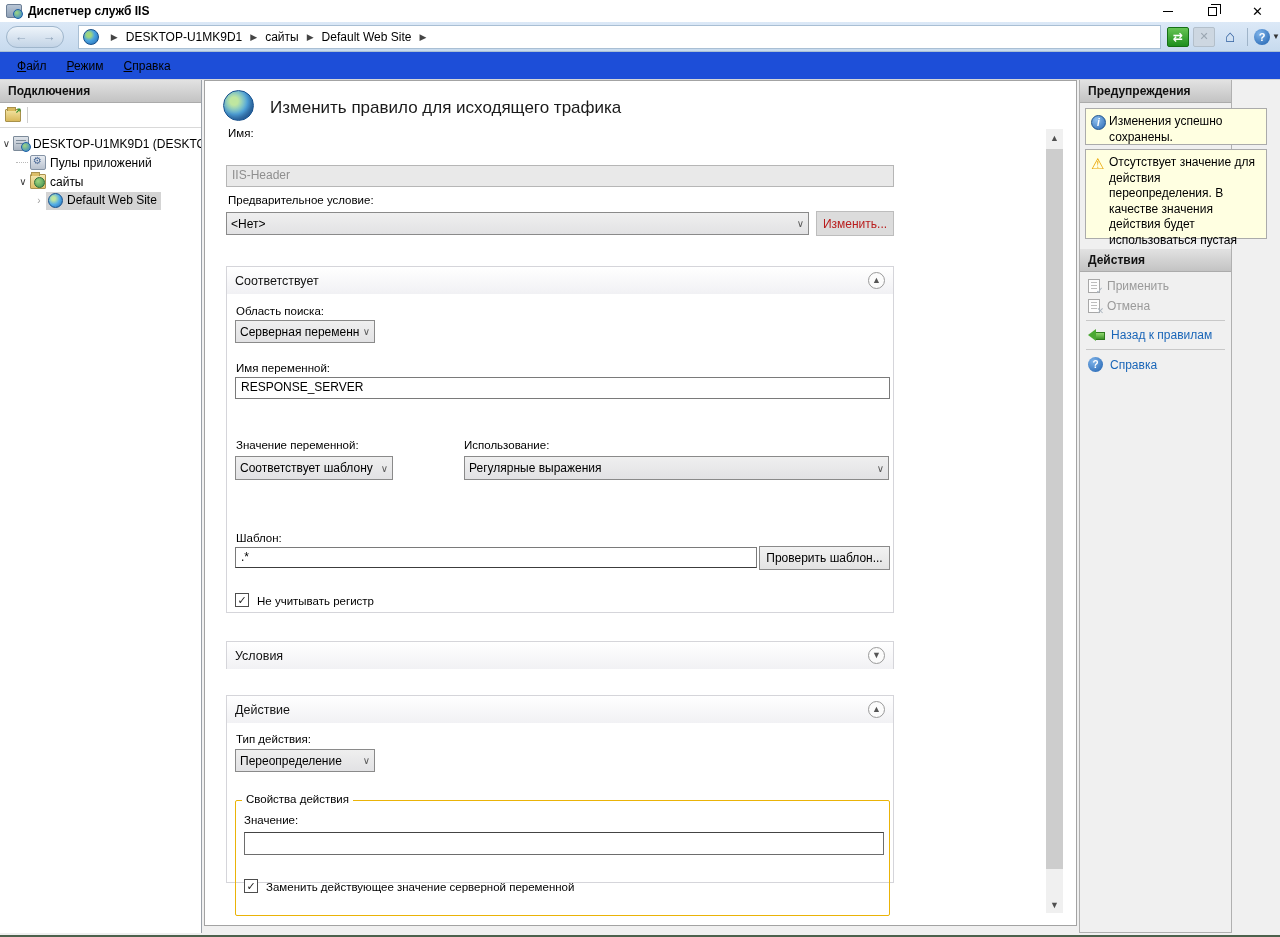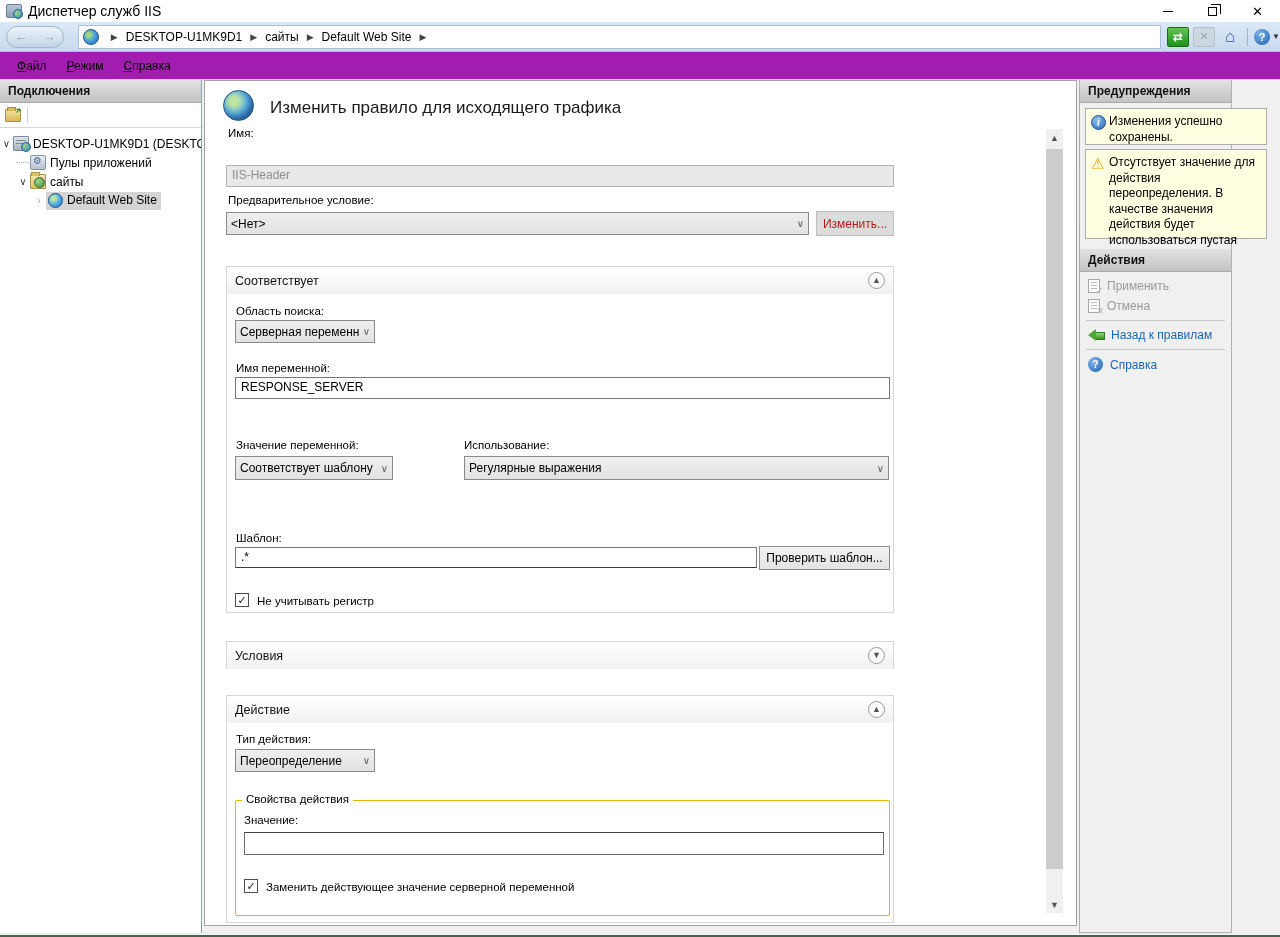--- a/index.html
+++ b/index.html
@@ -4,21 +4,21 @@
 <style>
   * { margin:0; padding:0; box-sizing:border-box; }
   html,body { width:1280px; height:937px; }
   body { font-family:"Liberation Sans","DejaVu Sans",sans-serif; font-size:12px; color:#000; background:#f0f0f0; }
   .window { position:relative; width:1280px; height:937px; background:#f0f0f0; overflow:hidden; border-bottom:2px solid #4c614c; }
 
   
   .titlebar { position:absolute; left:0; top:0; width:100%; height:22px; background:#ffffff; display:flex; align-items:center; }
   .app-icon { width:16px; height:14px; margin:0 6px 0 6px; position:relative; background:linear-gradient(#b9c6d6,#8fa0b5); border:1px solid #6d7f96; border-radius:2px; }
   .app-icon::after { content:""; position:absolute; right:-2px; bottom:-2px; width:8px; height:8px; border-radius:50%; background:radial-gradient(circle at 35% 35%,#9fd57f,#2f7fd0); border:1px solid #1b5fa8; }
-  .title-text { font-size:14px; color:#000; }
+  .title-text { font-size:12px; color:#000;font-weight:bold; }
   .win-controls { margin-left:auto; display:flex; height:100%; }
   .win-btn { width:45px; height:22px; display:flex; align-items:center; justify-content:center; color:#000; }
   .glyph-min { width:10px; height:1px; background:#000; display:block; }
   .glyph-restore { position:relative; width:9px; height:9px; border:1px solid #000; background:#fff; display:block; }
   .glyph-restore::before { content:""; position:absolute; left:2px; top:-4px; width:9px; height:9px; border:1px solid #000; border-bottom:none; border-left:none; }
   .glyph-close { font-size:13px; line-height:1; }
 
   
   .addressbar { position:absolute; left:0; top:22px; width:100%; height:30px; background:linear-gradient(#dcE9f7,#c7daee); border-bottom:1px solid #a9bfd4; display:flex; align-items:center; }
   .nav-pill { width:58px; height:22px; margin-left:6px; border-radius:12px; background:linear-gradient(#eef4fa,#c3d4e6); border:1px solid #9fb6cc; display:flex; align-items:center; justify-content:space-around; color:#8fa3b8; font-size:13px; }
@@ -31,21 +31,21 @@
   .tool-btn { width:22px; height:20px; display:flex; align-items:center; justify-content:center; border-radius:2px; }
   .tool-refresh { background:linear-gradient(#66c454,#1e8f1e); border:1px solid #157015; color:#fff; font-size:12px; font-weight:bold; }
   .tool-stop { background:#cdd7e1; border:1px solid #b3bfca; color:#9aa6b1; font-size:11px; font-weight:bold; }
   .tool-home { background:transparent; color:#2f5e9e; font-size:17px; }
   .tool-sep { width:1px; height:18px; background:#9fb4c9; margin:0 2px; }
   .tool-help { display:flex; align-items:center; gap:2px; }
   .help-circle { width:16px; height:16px; border-radius:50%; background:radial-gradient(circle at 35% 30%,#7fb4ea,#1d5fae); color:#fff; font-size:11px; font-weight:bold; display:flex; align-items:center; justify-content:center; }
   .help-caret { font-size:8px; color:#333; }
 
   
-  .menubar { position:absolute; left:0; top:52px; width:100%; height:28px; background:#a21caf; border-bottom:1px solid #d7d7d7; display:flex; align-items:center; padding-left:8px; gap:2px; }
+  .menubar { position:absolute; left:0; top:52px; width:100%; height:28px; background:#1d4ed8; border-bottom:1px solid #d7d7d7; display:flex; align-items:center; padding-left:8px; gap:2px; }
   .menu-item { display:inline-block; padding:4px 9px; font-size:12px; }
   .menu-item::first-letter { text-decoration:underline; }
 
   
   .body-region { position:absolute; left:0; top:80px; width:1280px; height:855px; background:#f0f0f0; }
 
   
   .left-panel { position:absolute; left:0; top:0; width:202px; height:853px; background:#fff; border-right:1px solid #9aa0a8; overflow:hidden; }
   .panel-header { height:23px; background:linear-gradient(#e2e2e2,#c3c3c3); border-bottom:1px solid #ababab; font-weight:bold; font-size:12px; display:flex; align-items:center; padding-left:8px; color:#111; }
   .conn-toolbar { height:25px; border-bottom:1px solid #d9d9d9; display:flex; align-items:center; padding-left:5px; gap:6px; }
@@ -256,21 +256,21 @@
         <div class="chk-label" style="left:30px; top:328px;text-align:right;">Не учитывать регистр</div>
       </div>
 
       <div class="section" style="top:560px; height:28px;">
         <div class="section-head">
           <span>Условия</span>
           <span class="chev-circle">▼</span>
         </div>
       </div>
 
-      <div class="section" style="top:614px; height:228px;">
+      <div class="section" style="top:614px; height:188px;">
         <div class="section-head">
           <span>Действие</span>
           <span class="chev-circle">▲</span>
         </div>
         <div class="lbl" style="left:9px; top:37px;">Тип действия:</div>
         <div class="combo" style="left:8px; top:53px; width:140px; height:23px;">
           <span class="cv">Переопределение</span>
           <span class="caret">∨</span>
         </div>
         <div class="groupbox" style="left:8px; top:104px; width:655px; height:116px;">

